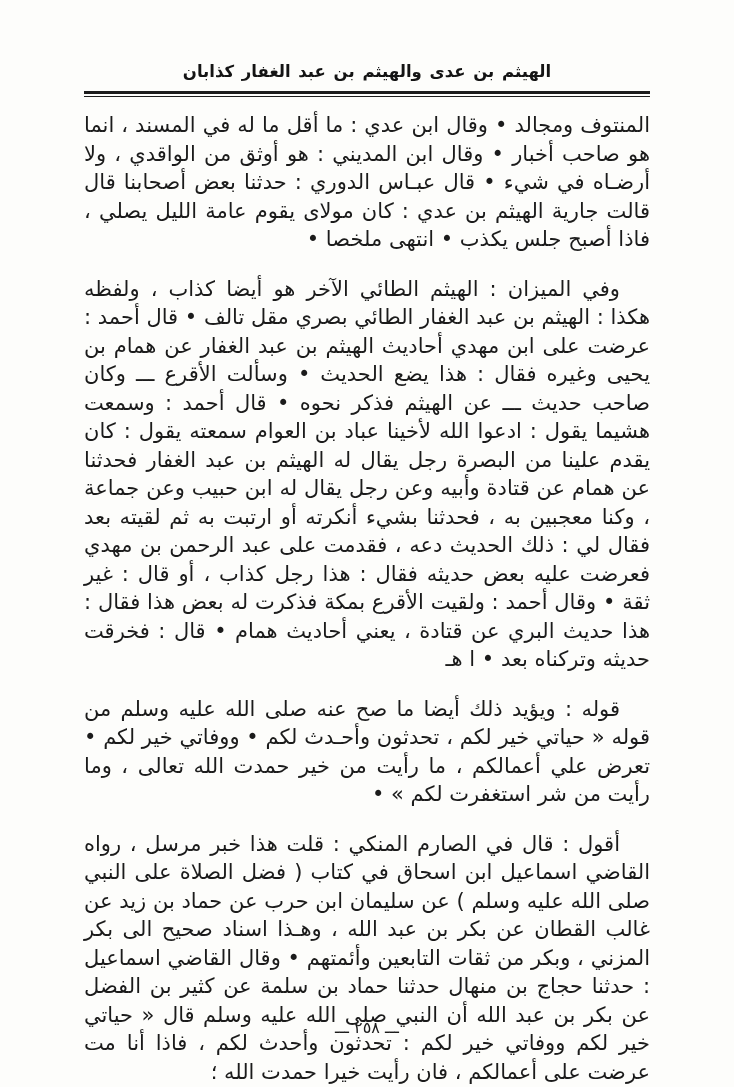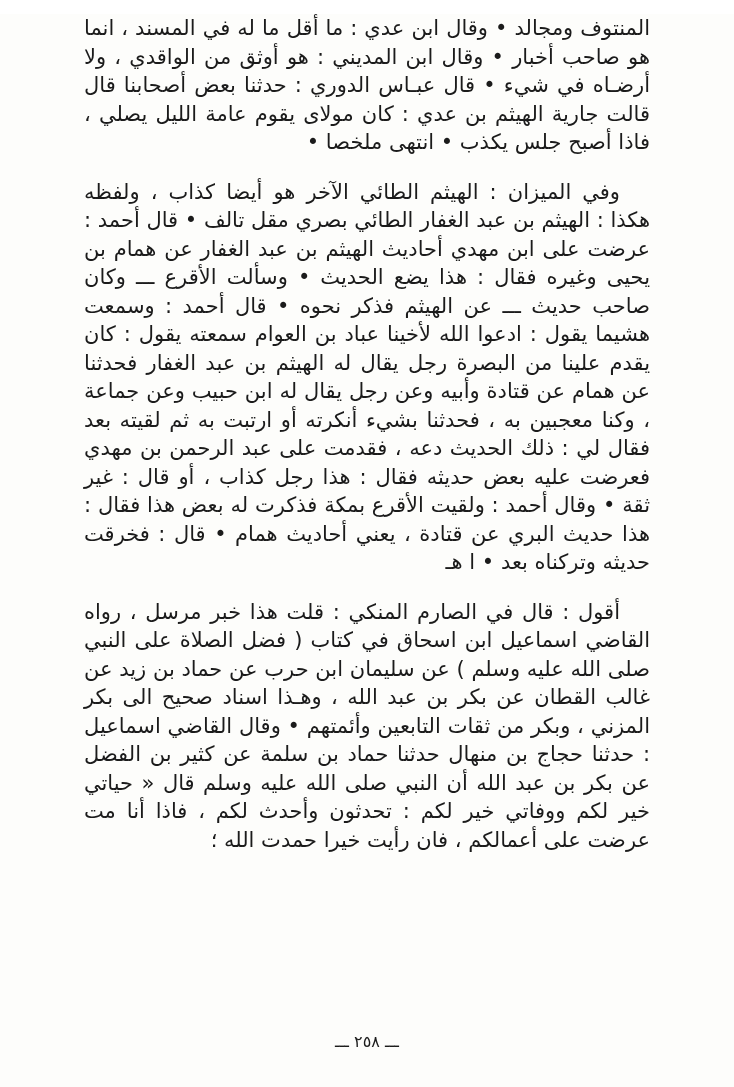--- a/index.html
+++ b/index.html
@@ -57,24 +57,29 @@
     font-size: 16px;
     color: #1b1b1b;
     letter-spacing: 1px;
   }
 </style>
 </head>
 <body>
 
 <div class="page">
 
+  <header class="page-header">
+    <h1 class="title">الهيثم بن عدى والهيثم بن عبد الغفار كذابان</h1>
+    <div class="rule"></div>
+  </header>
 
   <main class="body-text">
     <p class="para no-indent">المنتوف ومجالد • وقال ابن عدي : ما أقل ما له في المسند ، انما هو صاحب أخبار • وقال ابن المديني : هو أوثق من الواقدي ، ولا أرضـاه في شيء • قال عبـاس الدوري : حدثنا بعض أصحابنا قال قالت جارية الهيثم بن عدي : كان مولاى يقوم عامة الليل يصلي ، فاذا أصبح جلس يكذب • انتهى ملخصا •</p>
     <p class="para">وفي الميزان : الهيثم الطائي الآخر هو أيضا كذاب ، ولفظه هكذا : الهيثم بن عبد الغفار الطائي بصري مقل تالف • قال أحمد : عرضت على ابن مهدي أحاديث الهيثم بن عبد الغفار عن همام بن يحيى وغيره فقال : هذا يضع الحديث • وسألت الأقرع ـــ وكان صاحب حديث ـــ عن الهيثم فذكر نحوه • قال أحمد : وسمعت هشيما يقول : ادعوا الله لأخينا عباد بن العوام سمعته يقول : كان يقدم علينا من البصرة رجل يقال له الهيثم بن عبد الغفار فحدثنا عن همام عن قتادة وأبيه وعن رجل يقال له ابن حبيب وعن جماعة ، وكنا معجبين به ، فحدثنا بشيء أنكرته أو ارتبت به ثم لقيته بعد فقال لي : ذلك الحديث دعه ، فقدمت على عبد الرحمن بن مهدي فعرضت عليه بعض حديثه فقال : هذا رجل كذاب ، أو قال : غير ثقة • وقال أحمد : ولقيت الأقرع بمكة فذكرت له بعض هذا فقال : هذا حديث البري عن قتادة ، يعني أحاديث همام • قال : فخرقت حديثه وتركناه بعد • ا هـ</p>
+    <p class="para">قوله : ويؤيد ذلك أيضا ما صح عنه صلى الله عليه وسلم من قوله « حياتي خير لكم ، تحدثون وأحـدث لكم • ووفاتي خير لكم • تعرض علي أعمالكم ، ما رأيت من خير حمدت الله تعالى ، وما رأيت من شر استغفرت لكم » •</p>
     <p class="para">أقول : قال في الصارم المنكي : قلت هذا خبر مرسل ، رواه القاضي اسماعيل ابن اسحاق في كتاب ( فضل الصلاة على النبي صلى الله عليه وسلم ) عن سليمان ابن حرب عن حماد بن زيد عن غالب القطان عن بكر بن عبد الله ، وهـذا اسناد صحيح الى بكر المزني ، وبكر من ثقات التابعين وأئمتهم • وقال القاضي اسماعيل : حدثنا حجاج بن منهال حدثنا حماد بن سلمة عن كثير بن الفضل عن بكر بن عبد الله أن النبي صلى الله عليه وسلم قال « حياتي خير لكم ووفاتي خير لكم : تحدثون وأحدث لكم ، فاذا أنا مت عرضت على أعمالكم ، فان رأيت خيرا حمدت الله ؛</p>
   </main>
 
   <footer class="page-footer">
     <span>ـــ ٢٥٨ ـــ</span>
   </footer>
 
 </div>
 
 </body></html>

